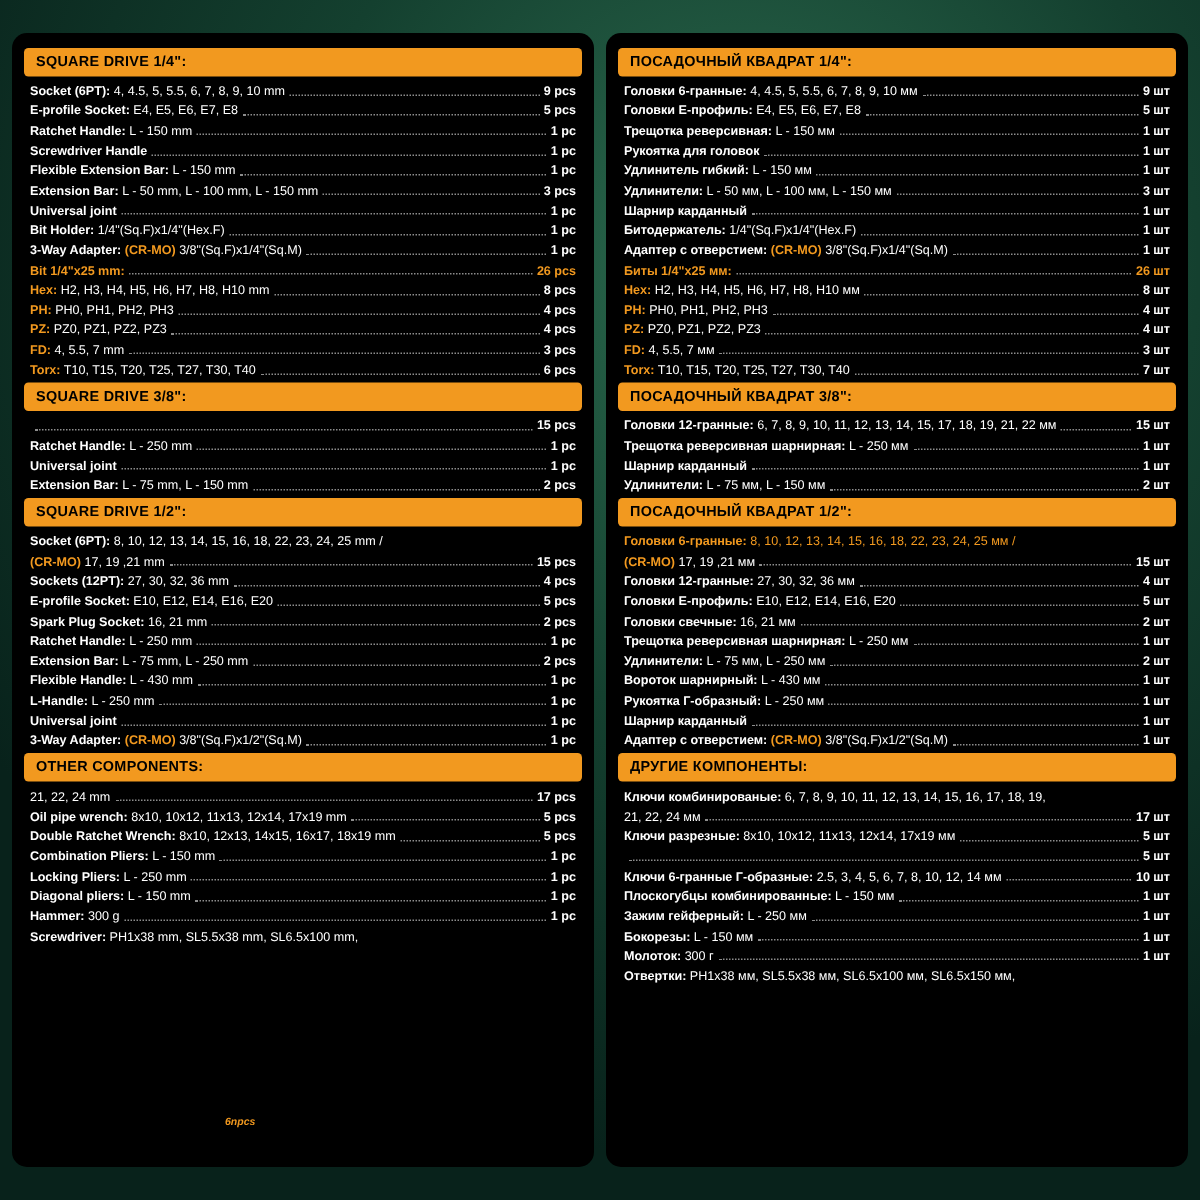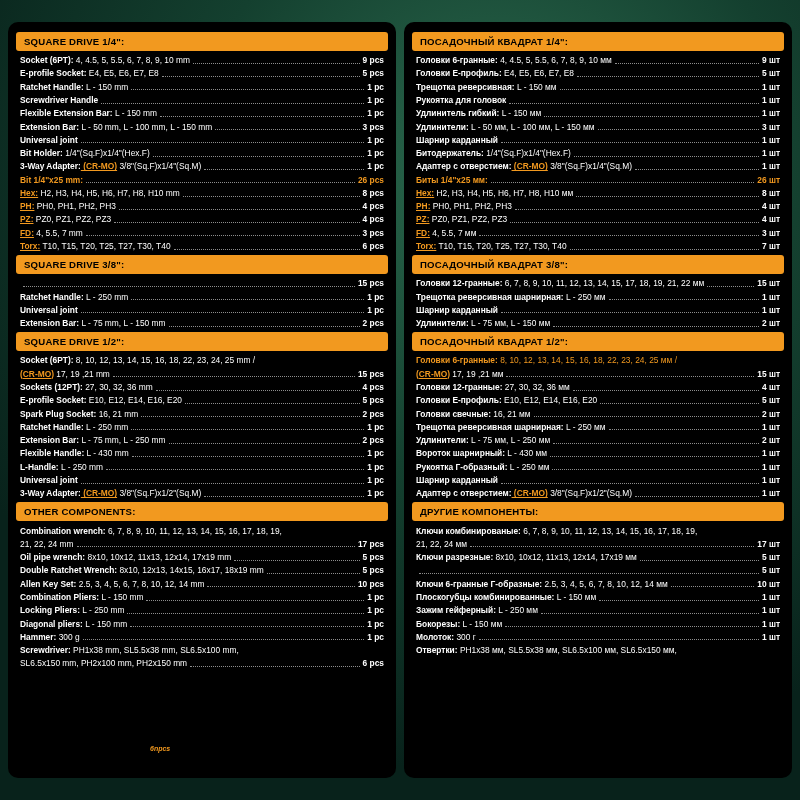--- a/index.html
+++ b/index.html
@@ -65,21 +65,21 @@
   }
   .row .qty {
     flex: 0 0 auto;
     text-align: right;
     font-weight: bold;
     white-space: nowrap;
     font-size: 8.4px;
   }
   .row.hl .txt, .row.hl .qty { color: #f2991f; }
   .row .lbl { font-weight: bold; }
-  .row .lbl-acc { color: #f2991f; font-weight: bold; text-decoration: underline; }
+  .row .lbl-acc { color: #f2991f; font-weight: bold; }
   .row.nodots .dots { border-bottom: none; }
   .logo {
     position: absolute;
     color: #f2991f;
     font-size: 7px;
     font-weight: bold;
     font-style: italic;
   }
 </style>
 </head>
@@ -248,44 +248,34 @@
           <div class="row">
             <div class="txt"><span class="lbl">3-Way Adapter:</span><span class="lbl-acc"> (CR-MO)</span><span> 3/8"(Sq.F)x1/2"(Sq.M)</span></div>
             <div class="dots"></div>
             <div class="qty">1 pc</div>
           </div>
         </div>
       </div>
       <div class="section">
         <div class="section-header">OTHER COMPONENTS:</div>
         <div class="rows">
-          <div class="row nodots">
-            <div class="txt"><span class="lbl">Combination wrench:</span><span> 6, 7, 8, 9, 10, 11, 12, 13, 14, 15, 16, 17, 18, 19,</span></div>
-            <div class="dots"></div>
-            <div class="qty"></div>
-          </div>
           <div class="row">
             <div class="txt"><span>21, 22, 24 mm</span></div>
             <div class="dots"></div>
             <div class="qty">17 pcs</div>
           </div>
           <div class="row">
             <div class="txt"><span class="lbl">Oil pipe wrench:</span><span> 8x10, 10x12, 11x13, 12x14, 17x19 mm</span></div>
             <div class="dots"></div>
             <div class="qty">5 pcs</div>
           </div>
           <div class="row">
             <div class="txt"><span class="lbl">Double Ratchet Wrench:</span><span> 8x10, 12x13, 14x15, 16x17, 18x19 mm</span></div>
             <div class="dots"></div>
             <div class="qty">5 pcs</div>
-          </div>
-          <div class="row">
-            <div class="txt"><span class="lbl">Allen Key Set:</span><span> 2.5, 3, 4, 5, 6, 7, 8, 10, 12, 14 mm</span></div>
-            <div class="dots"></div>
-            <div class="qty">10 pcs</div>
           </div>
           <div class="row">
             <div class="txt"><span class="lbl">Combination Pliers:</span><span> L - 150 mm</span></div>
             <div class="dots"></div>
             <div class="qty">1 pc</div>
           </div>
           <div class="row">
             <div class="txt"><span class="lbl">Locking Pliers:</span><span> L - 250 mm</span></div>
             <div class="dots"></div>
             <div class="qty">1 pc</div>
@@ -298,25 +288,20 @@
           <div class="row">
             <div class="txt"><span class="lbl">Hammer:</span><span> 300 g</span></div>
             <div class="dots"></div>
             <div class="qty">1 pc</div>
           </div>
           <div class="row nodots">
             <div class="txt"><span class="lbl">Screwdriver:</span><span> PH1x38 mm, SL5.5x38 mm, SL6.5x100 mm,</span></div>
             <div class="dots"></div>
             <div class="qty"></div>
           </div>
-          <div class="row">
-            <div class="txt"><span>SL6.5x150 mm, PH2x100 mm, PH2x150 mm</span></div>
-            <div class="dots"></div>
-            <div class="qty">6 pcs</div>
-          </div>
         </div>
       </div>
     </div>
   <div class="panel panel-right" id="panel-right">
       <div class="section">
         <div class="section-header">ПОСАДОЧНЫЙ КВАДРАТ 1/4":</div>
         <div class="rows">
           <div class="row">
             <div class="txt"><span class="lbl">Головки 6-гранные:</span><span> 4, 4.5, 5, 5.5, 6, 7, 8, 9, 10 мм</span></div>
             <div class="dots"></div>

